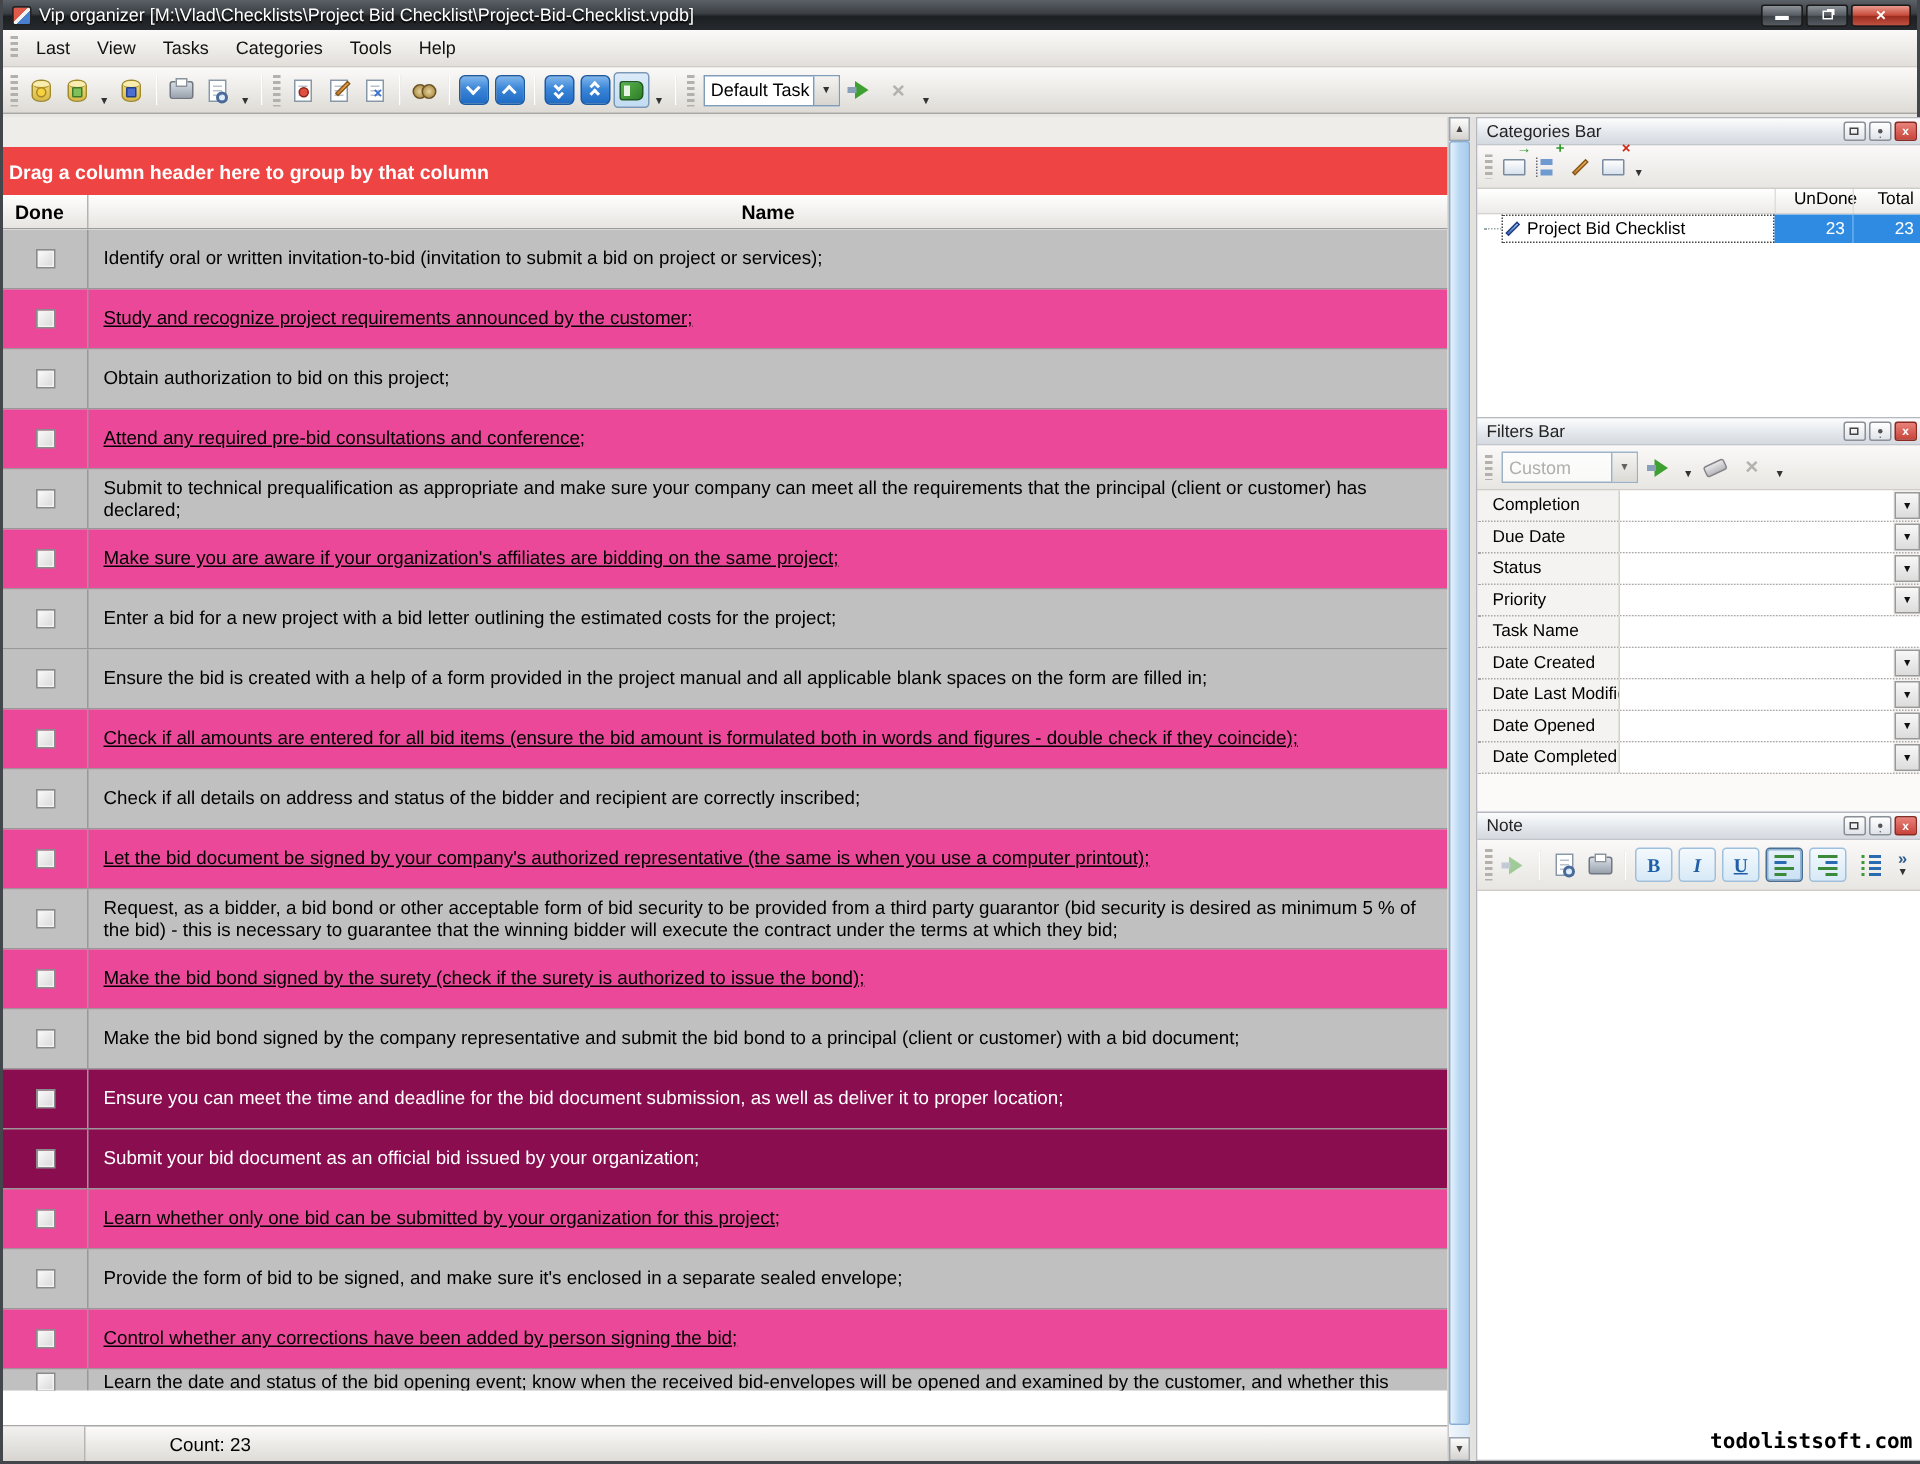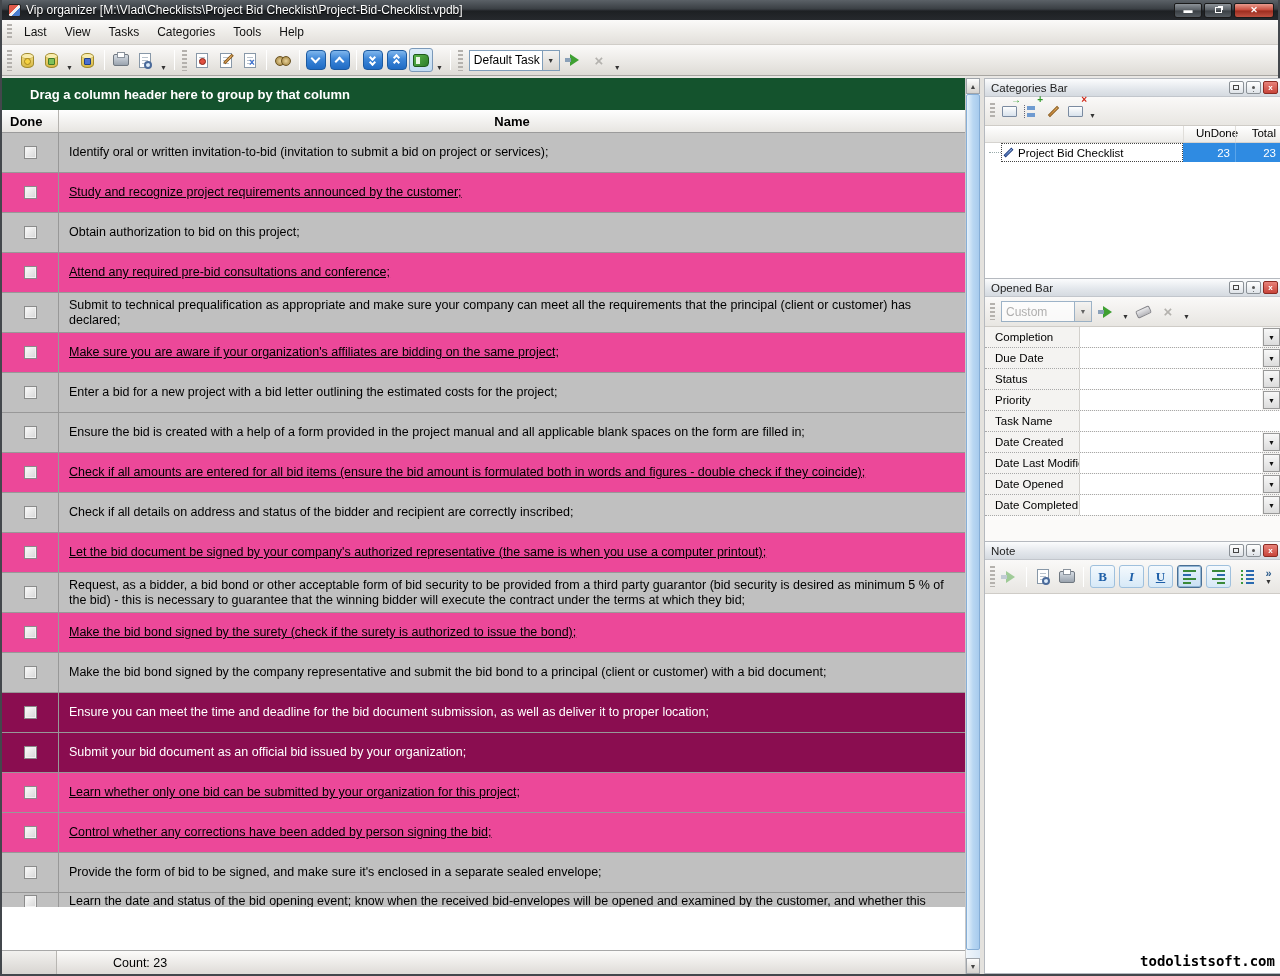--- a/index.html
+++ b/index.html
@@ -67,21 +67,21 @@
   .combo .cval { width:72px; padding:0 4px; font-size:12px; white-space:nowrap; overflow:hidden; }
   .combo .cbtn { width:17px; height:100%; border-left:1px solid #7f9db9;
     background:linear-gradient(#f4f3f1,#d8d5d0); font-size:7px; display:flex; align-items:center; justify-content:center; color:#333; }
   .greenarrow { width:0; height:0; border-left:9px solid #3fa032; border-top:6px solid transparent; border-bottom:6px solid transparent; position:relative; }
   .greenarrow:before { content:""; position:absolute; left:-14px; top:-2px; width:6px; height:4px; background:#8aa0b8; }
   .grayx { color:#b4b2ae; font-size:15px; font-weight:bold; }
 
   
   .workspace { flex:1; display:flex; background:#efedea; border-top:2px solid #e9e7e4; min-height:0; }
   .main { width:963px; flex:0 0 963px; display:flex; flex-direction:column; min-height:0; }
-  .banner { height:32px; flex:0 0 32px; background:#14532d; color:#fff; font-weight:bold; font-size:13px; display:flex; align-items:center; padding-left:28px; }
+  .banner { height:32px; flex:0 0 32px; background:#ef4444; color:#fff; font-weight:bold; font-size:13px; display:flex; align-items:center; padding-left:4px;margin-top:20px; }
   .gridhead { height:23px; flex:0 0 23px; display:flex; background:linear-gradient(#fefefe,#e7e5e1); border-bottom:1px solid #9b9b9b; font-weight:bold; font-size:13px; }
   .gh-done { width:57px; border-right:1px solid #b5b3af; display:flex; align-items:center; padding-left:8px; }
   .gh-name { flex:1; display:flex; align-items:center; justify-content:center; }
   .rows { flex:1; overflow:hidden; background:#fff; }
   .trow { display:flex; height:40px; border-bottom:1px solid #989898; }
   .trow.gray { background:#c0c0c0; }
   .trow.white { background:#ec4899;text-decoration:underline; }
   .trow.selected { background:#8a0d50; color:#fff; }
   .trow.clipped { height:14px; overflow:hidden; border-bottom:none; }
   .tdone { width:57px; flex:0 0 57px; border-right:1px solid #989898; display:flex; align-items:center; justify-content:center; }
@@ -382,31 +382,31 @@
               <span class="cb"></span>
             </div>
             <div class="tname">Submit your bid document as an official bid issued by your organization;</div>
           </div>
           <div class="trow white">
             <div class="tdone">
               <span class="cb"></span>
             </div>
             <div class="tname">Learn whether only one bid can be submitted by your organization for this project;</div>
           </div>
+          <div class="trow gray">
+            <div class="tdone">
+              <span class="cb"></span>
+            </div>
+            <div class="tname">Provide the form of bid to be signed, and make sure it's enclosed in a separate sealed envelope;</div>
+          </div>
           <div class="trow white">
             <div class="tdone">
               <span class="cb"></span>
             </div>
             <div class="tname">Control whether any corrections have been added by person signing the bid;</div>
-          </div>
-          <div class="trow gray">
-            <div class="tdone">
-              <span class="cb"></span>
-            </div>
-            <div class="tname">Provide the form of bid to be signed, and make sure it's enclosed in a separate sealed envelope;</div>
           </div>
           <div class="trow gray clipped">
             <div class="tdone">
               <span class="cb"></span>
             </div>
             <div class="tname">Learn the date and status of the bid opening event; know when the received bid-envelopes will be opened and examined by the customer, and whether this</div>
           </div>
         </div>
       <div class="statusbar">
         <span class="status-cell"></span>
@@ -466,21 +466,21 @@
               <span>Project Bid Checklist</span>
             </span>
             <span class="cat-val undone">23</span>
             <span class="cat-val total">23</span>
           </div>
         </div>
       </div>
 
       <div class="panel filters">
         <div class="phead">
-          <span class="ptitle">Opened Bar</span>
+          <span class="ptitle">Filters Bar</span>
           <span class="pbtn">
               <span class="isq"></span>
             </span>
           <span class="pbtn">
               <span class="pin"></span>
             </span>
           <span class="pbtn close">x</span>
         </div>
         <div class="ptoolbar">
           <span class="grip"></span>

